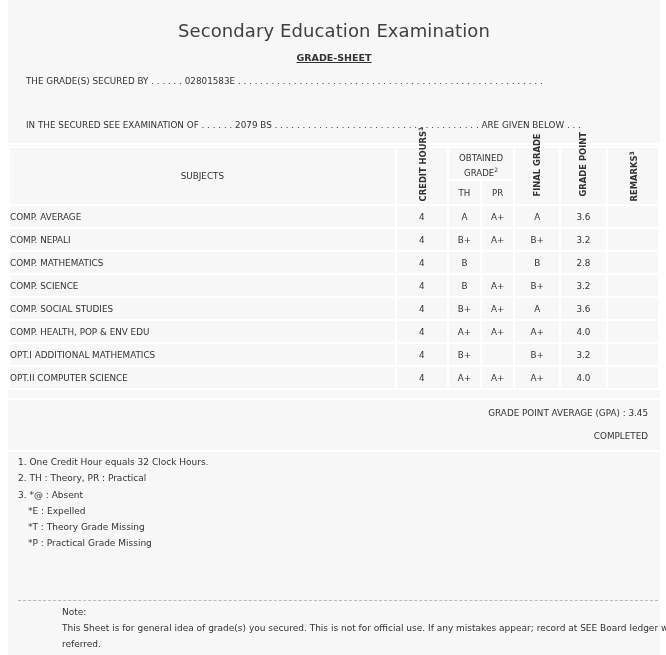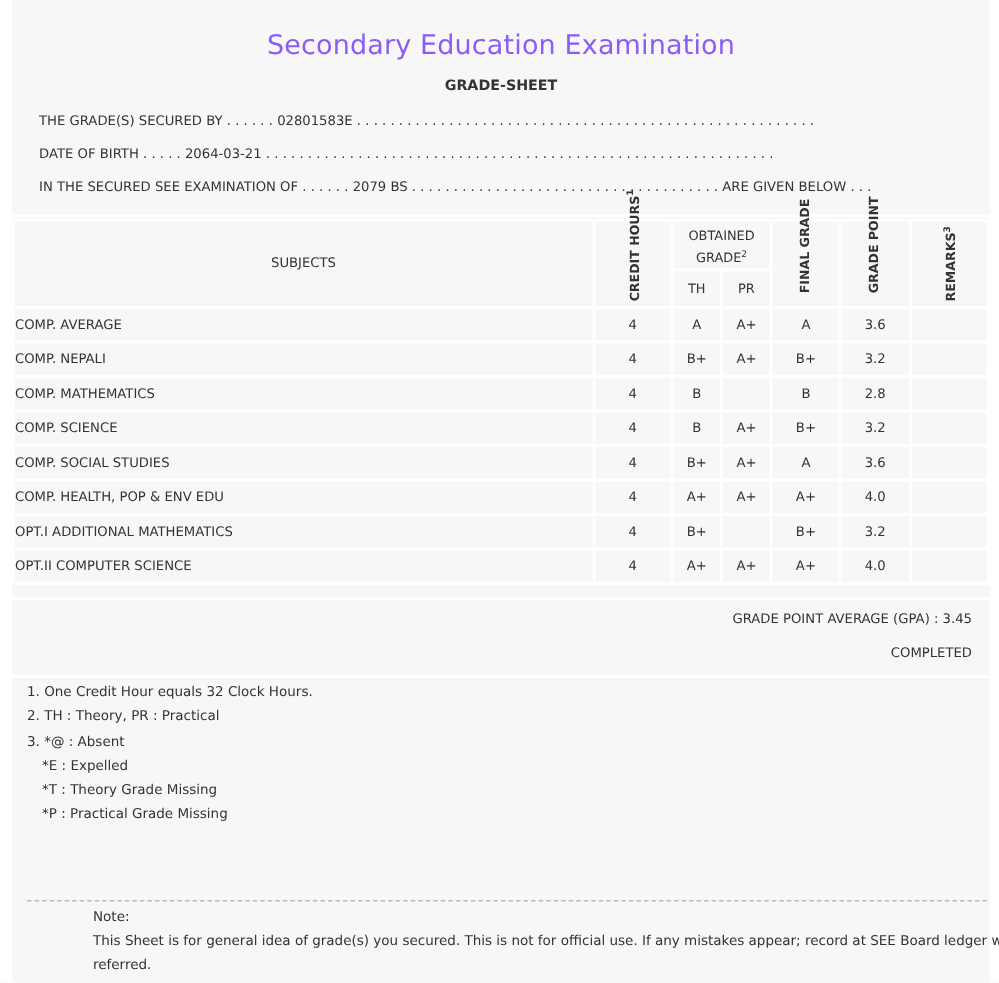--- a/index.html
+++ b/index.html
@@ -8,26 +8,26 @@
     background:#ffffff;
     font-family:"DejaVu Sans", sans-serif;
     color:#333;
   }
   .sheet {
     position:absolute; left:8px; top:0; width:652px; height:655px;
     background:#f7f7f7;
   }
   .title {
     position:absolute; left:0; width:652px; top:20px; text-align:center;
-    font-family:"DejaVu Sans", sans-serif; font-size:18px; color:#8b5cf6;
+    font-family:"DejaVu Sans", sans-serif; font-size:18px; color:#404040;
     font-weight:normal; letter-spacing:0.1px;
   }
   .subtitle {
     position:absolute; left:0; width:652px; top:52px; text-align:center;
-    font-size:9.5px; font-weight:bold; color:#333;
+    font-size:9.5px; font-weight:bold; color:#333;text-decoration:underline;
   }
   .info {
     position:absolute; left:18px; font-size:8.8px; color:#333;
     white-space:nowrap; overflow:hidden; width:620px;
   }
   table.grades {
     position:absolute; left:0; top:146px; width:652px;
     border-collapse:collapse; font-size:8.8px;
   }
   table.grades td, table.grades th {
@@ -68,25 +68,20 @@
 <body>
 
 <div class="sheet">
   <div class="title">Secondary Education Examination</div>
   <div class="subtitle">GRADE-SHEET</div>
 
   <div class="info" style="top:76px">
     <span>THE GRADE(S) SECURED BY . . . . . .</span>
     <span>02801583E</span>
     <span>. . . . . . . . . . . . . . . . . . . . . . . . . . . . . . . . . . . . . . . . . . . . . . . . . . . . . . .</span>
-  </div>
-  <div class="info" style="top:98px">
-    <span>DATE OF BIRTH . . . . .</span>
-    <span>2064-03-21</span>
-    <span>. . . . . . . . . . . . . . . . . . . . . . . . . . . . . . . . . . . . . . . . . . . . . . . . . . . . . . . . . . . . .</span>
   </div>
   <div class="info" style="top:120px">
     <span>IN THE SECURED SEE EXAMINATION OF . . . . . .</span>
     <span>2079 BS</span>
     <span>. . . . . . . . . . . . . . . . . . . . . . . . . . . . . . . . . . . . .</span>
     <span>ARE GIVEN BELOW . . .</span>
   </div>
 
   <div class="divline" style="top:143px"></div>
 

